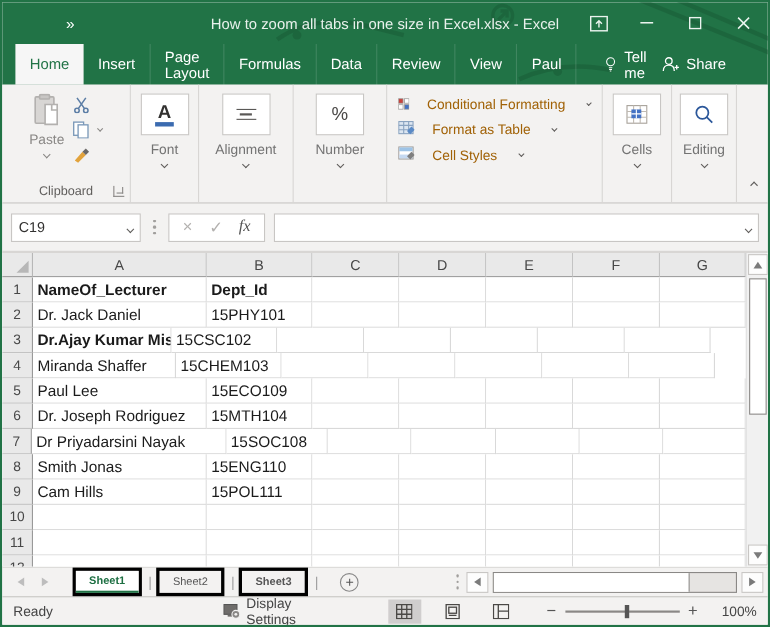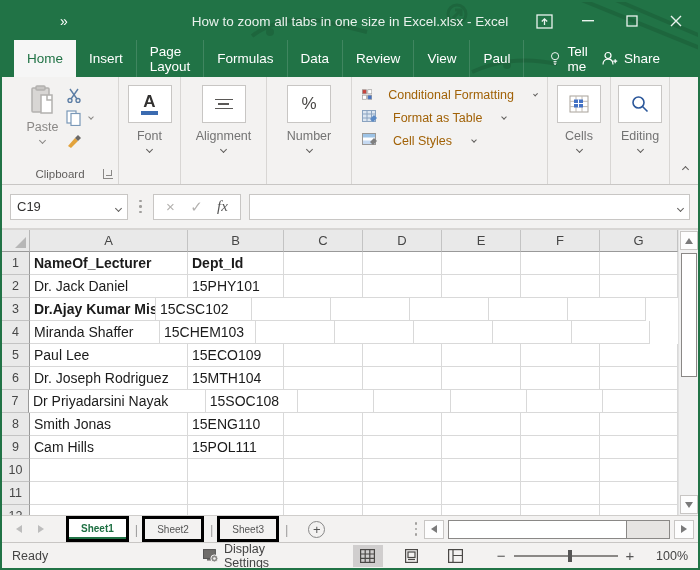--- a/index.html
+++ b/index.html
@@ -546,21 +546,21 @@
     </div>
     <div id="sheet-tabs" style="display:flex;align-items:center;">
         <div class="ann-box" style="border-color: rgb(0, 0, 0);">
           <div class="sheet-tab active">Sheet1</div>
         </div>
         <span class="tabsep">|</span>
         <div class="ann-box" style="border-color: rgb(0, 0, 0);">
           <div class="sheet-tab">Sheet2</div>
         </div>
         <span class="tabsep">|</span>
-        <div class="ann-box" style="border-color: rgb(0, 0, 0);">
+        <div class="ann-box" style="border-color: rgb(0, 0, 0); font-weight: bold;">
           <div class="sheet-tab">Sheet3</div>
         </div>
         <span class="tabsep">|</span>
       </div>
     <div class="newsheet">
       <span>+</span>
     </div>
     <div class="hscroll">
       <div class="vdots">
           <i></i>

